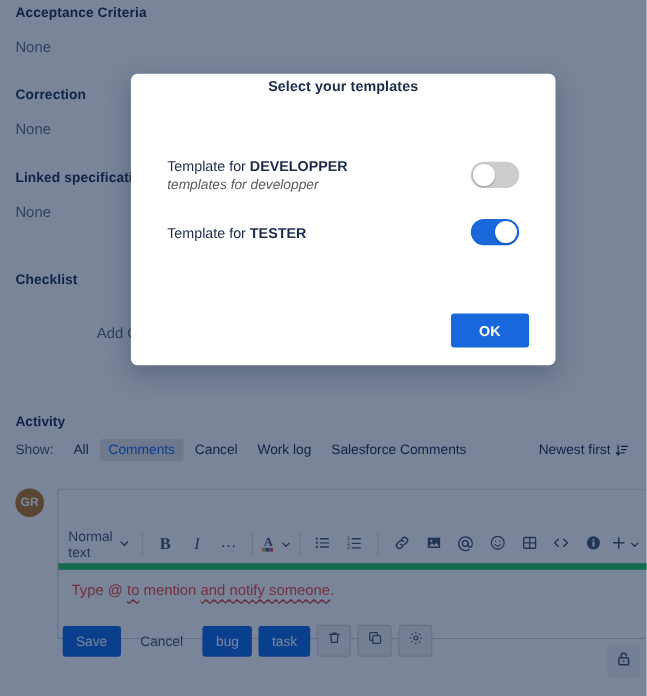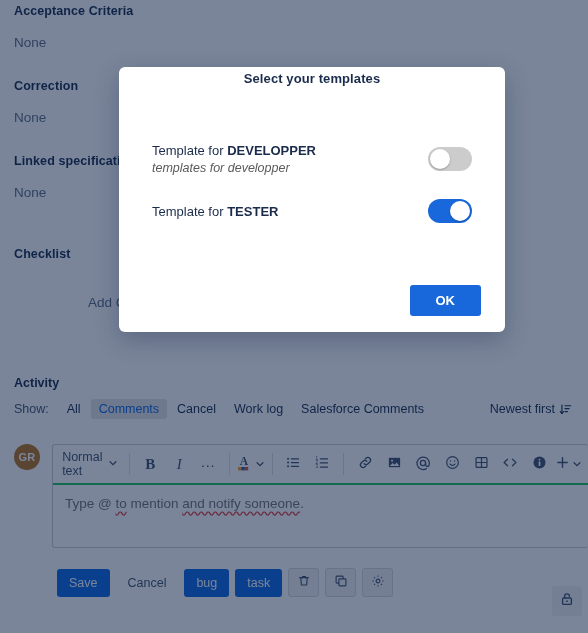--- a/index.html
+++ b/index.html
@@ -136,21 +136,22 @@
     border-radius: 3px;
     border-right: none;
   }
 
   .toolbar {
     display: flex;
     align-items: center;
     height: 40px;
     padding: 0 6px;
     gap: 1px;
-    border-bottom: 2px solid #22c55e;
+    border-bottom: 6px solid #22c55e;
+    margin-top: 33px;
   }
   .tb-item {
     display: flex;
     align-items: center;
     justify-content: center;
     height: 28px;
     min-width: 28px;
     border-radius: 3px;
     color: #42526e;
     cursor: pointer;
@@ -172,21 +173,21 @@
   .tb-italic { font-style: italic; font-family: "Liberation Serif", serif; font-size: 15px; }
   .tb-dots { font-size: 15px; letter-spacing: 1px; padding-bottom: 5px; }
 
   .editor-area {
     height: 62px;
     padding: 11px 12px;
     position: relative;
   }
   .placeholder {
     font-size: 13.5px;
-    color: #737373;
+    color: #ef4444;
   }
   .squig {
     text-decoration: underline wavy #e03b3b;
     text-decoration-skip-ink: none;
     text-underline-offset: 3px;
   }
 
   
   .actions {
     position: absolute;

